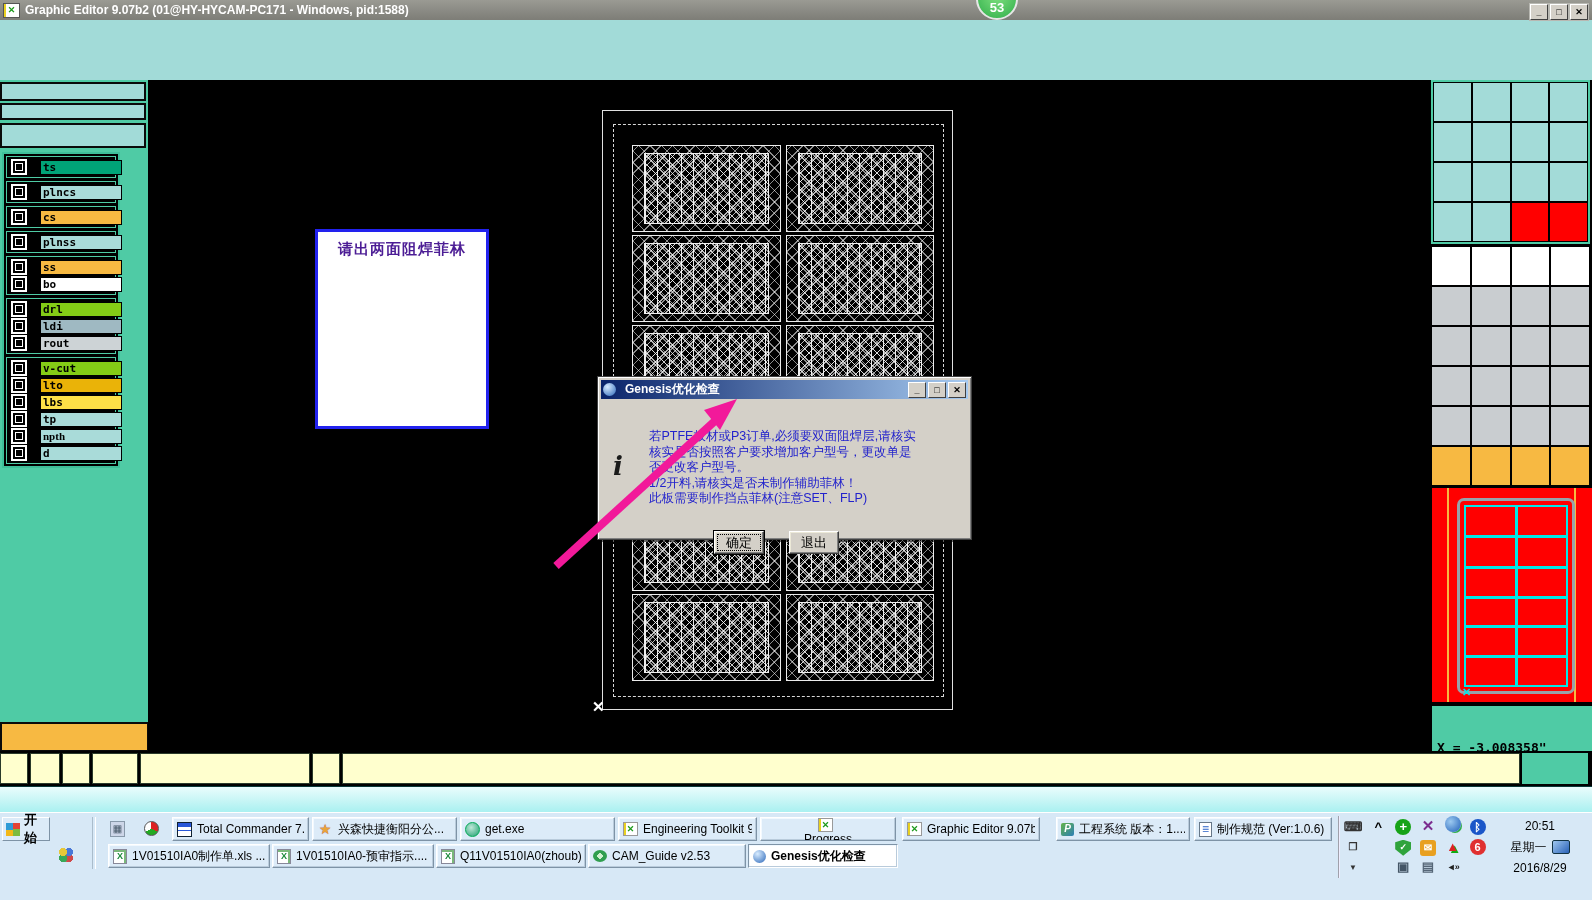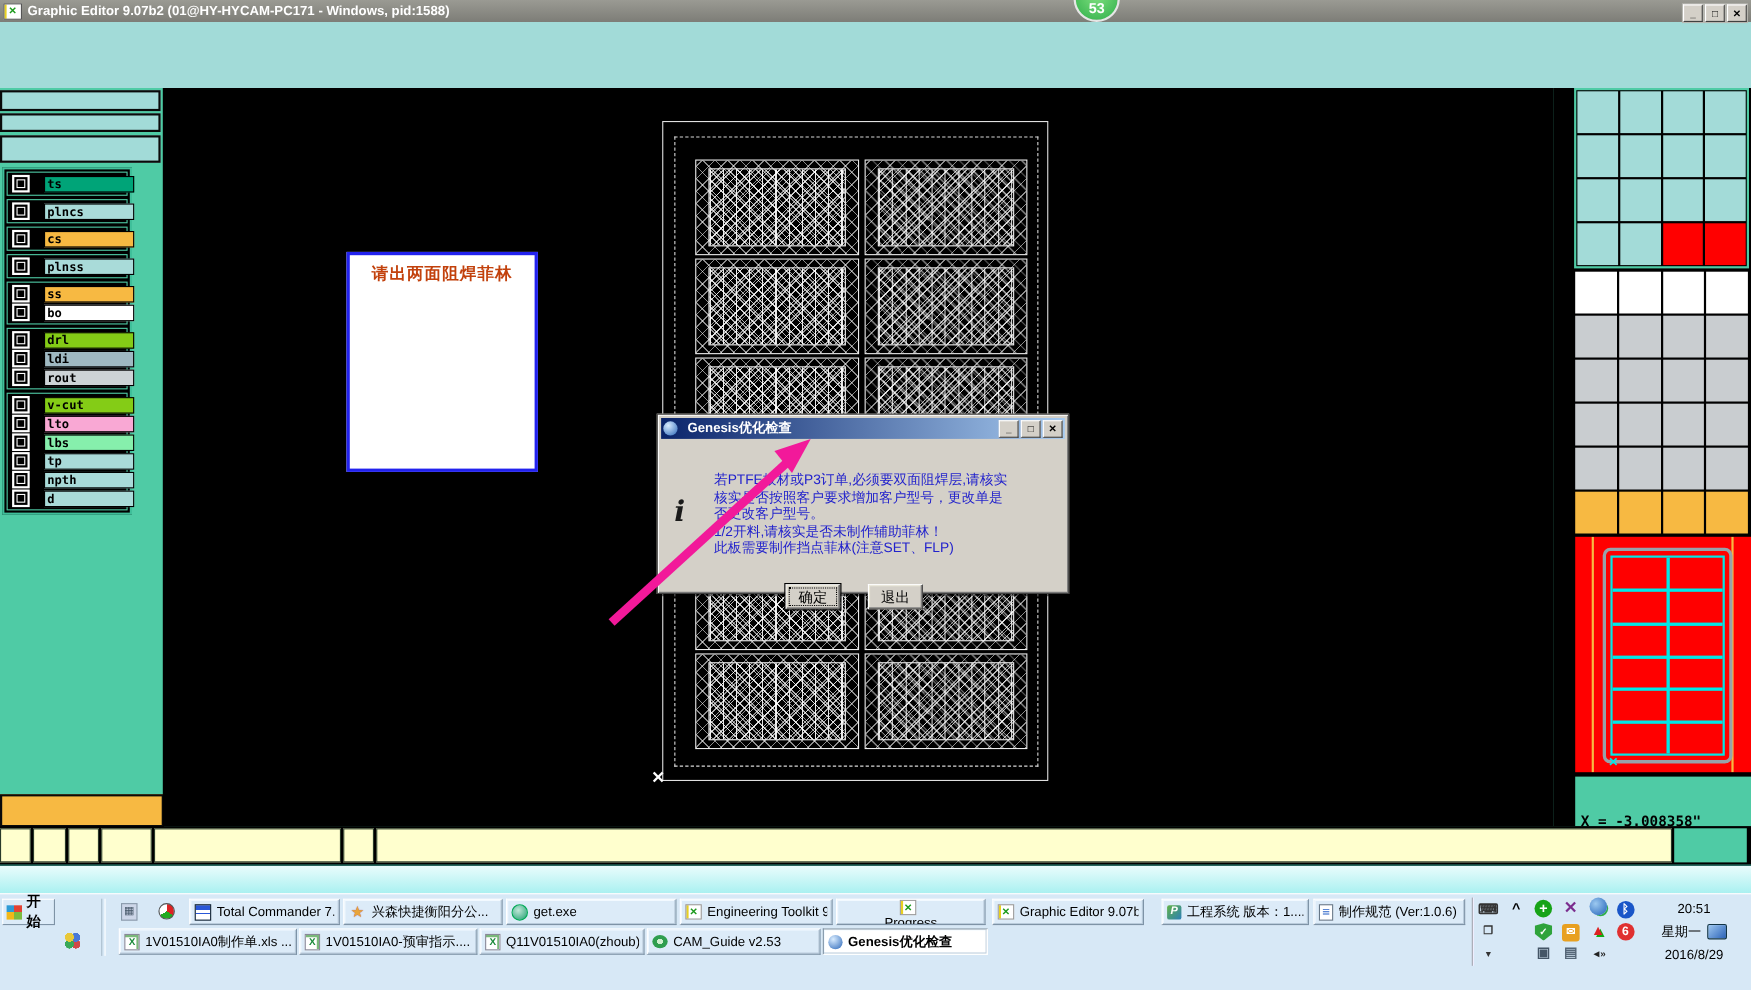--- a/index.html
+++ b/index.html
@@ -246,46 +246,46 @@
           <span class="llabel" style="background: rgb(205, 211, 214);">rout</span>
         </div>
       </div>
       <div class="lgroup">
         <div class="lrow">
           <span class="chk"></span>
           <span class="llabel" style="background: #84cc16;">v-cut</span>
         </div>
         <div class="lrow">
           <span class="chk"></span>
-          <span class="llabel" style="background: #f9a8d4;">lto</span>
-        </div>
-        <div class="lrow">
-          <span class="chk"></span>
-          <span class="llabel" style="background: #86efac;">lbs</span>
+          <span class="llabel" style="background: #eab308;">lto</span>
+        </div>
+        <div class="lrow">
+          <span class="chk"></span>
+          <span class="llabel" style="background: #fde047;">lbs</span>
         </div>
         <div class="lrow">
           <span class="chk"></span>
           <span class="llabel" style="background: rgb(169, 219, 217);">tp</span>
         </div>
         <div class="lrow">
           <span class="chk"></span>
-          <span class="llabel" style="background: rgb(169, 219, 217);">npth</span>
+          <span class="llabel" style="background: rgb(169, 219, 217); font-family: Liberation Serif, serif;">npth</span>
         </div>
         <div class="lrow">
           <span class="chk"></span>
           <span class="llabel" style="background: rgb(169, 219, 217);">d</span>
         </div>
       </div>
     </div>
   <div class="orangebar"></div>
 </div>
 
 <div class="canvas">
   <div class="note">
-    <span style="color: #c2410c;">请出两面阻焊菲林</span>
+    <span style="color: #4c1d95;">请出两面阻焊菲林</span>
   </div>
   <div class="panelrect">
     <div class="dashrect"></div>
     <div class="blocks" id="blocks">
         <div class="block"></div>
         <div class="block"></div>
         <div class="block"></div>
         <div class="block"></div>
         <div class="block"></div>
         <div class="block"></div>

